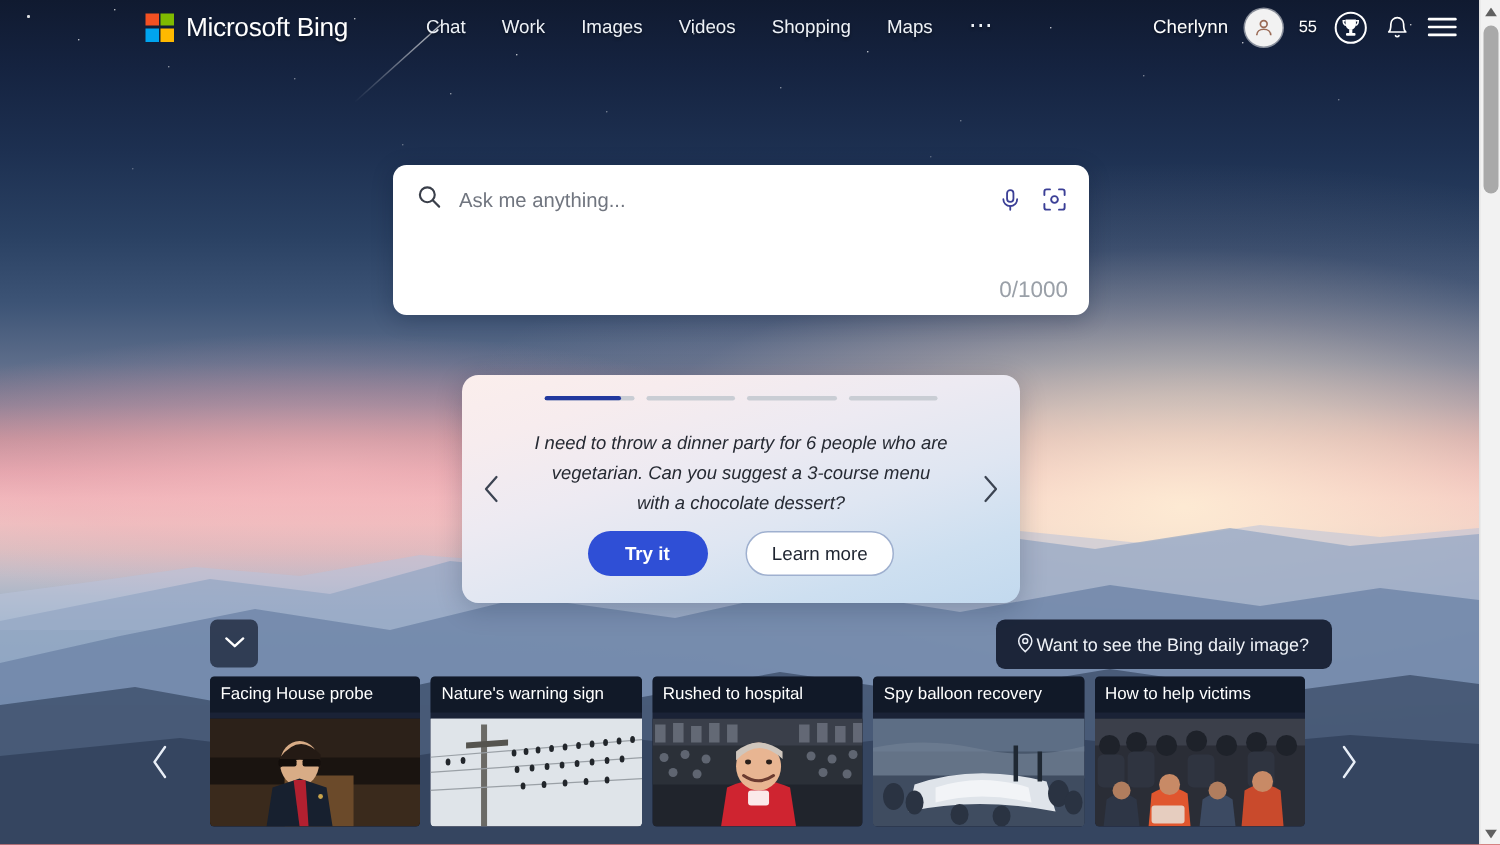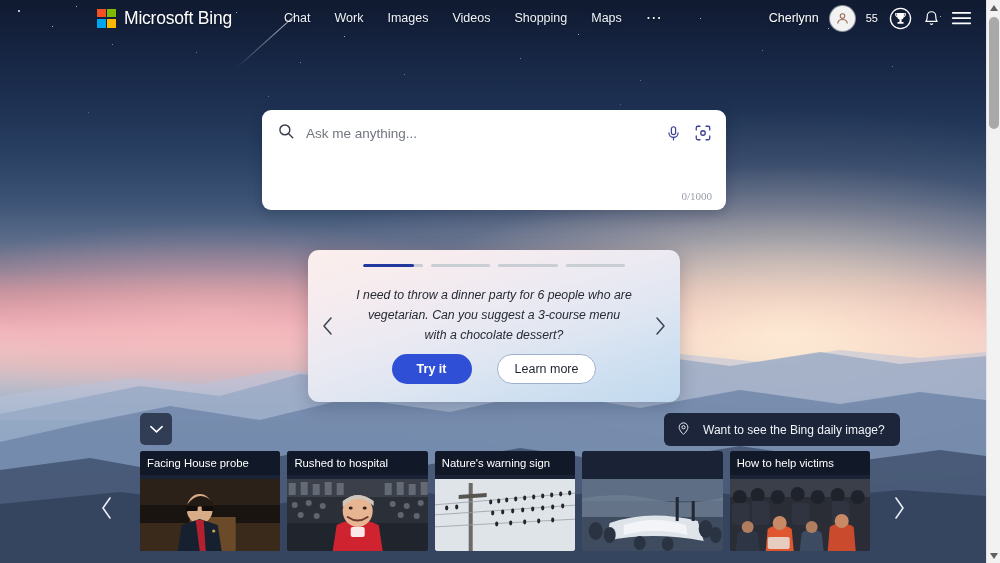--- a/index.html
+++ b/index.html
@@ -148,21 +148,21 @@
   }
   .search-placeholder {
     flex: 1;
     margin-left: 11px;
     font-size: 13.5px;
     color: #70757f;
   }
   .search-actions { display: flex; align-items: center; gap: 12px; }
   .char-count {
     position: absolute; right: 14px; bottom: 8px;
-    font-size: 11px; color: #9aa0a8; font-family: Liberation Serif, serif;
+    font-size: 15px; color: #9aa0a8;
   }
 
   
   .sugg-card {
     position: absolute;
     left: 308px; top: 250px;
     width: 372px; height: 152px;
     border-radius: 11px;
     background: linear-gradient(163deg,
       #fbeeec 0%,
@@ -227,21 +227,21 @@
     border: 1px solid #9fb0cf; cursor: pointer;
     padding: 0 17px;
     text-align: right;
   }
 
   
   .daily-pill {
     position: absolute;
     left: 664px; top: 413px;
     height: 33px;
-    display: flex; align-items: center; gap: 12px;
+    display: flex; align-items: center; gap: 0;
     padding: 0 15px 0 12px;
     border-radius: 6px;
     background: rgba(18,26,44,0.90);
     color: #f0f3f8; font-size: 12px;
     cursor: pointer;
     z-index: 30;
   }
 
   
   .collapse-btn {
@@ -532,59 +532,20 @@
         <rect x="0" y="0" width="145" height="26" fill="#2c2119"></rect>
         <rect x="0" y="44" width="145" height="28" fill="#3a2a1c"></rect>
         <rect x="52" y="38" width="46" height="34" fill="#6b4a2a"></rect>
         <ellipse cx="62" cy="30" rx="13" ry="15" fill="#d8ac86"></ellipse>
         <path d="M49 26 Q62 9 76 24 L76 33 Q62 22 49 33 Z" fill="#241a14"></path>
         <rect x="48" y="27" width="12" height="5" rx="1.5" fill="#120d0a"></rect>
         <rect x="64" y="27" width="12" height="5" rx="1.5" fill="#120d0a"></rect>
         <path d="M44 46 L62 40 L80 46 L84 72 L40 72 Z" fill="#17202f"></path>
         <path d="M58 41 L62 72 L68 72 L66 41 Z" fill="#b32030"></path>
         <circle cx="76" cy="52" r="1.6" fill="#c9a44c"></circle>
-      </svg>
-    </div>
-
-    <div class="news-card">
-      <div class="news-title">Rushed to hospital</div>
-      <svg class="news-img" viewBox="0 0 145 72" preserveAspectRatio="xMidYMid slice">
-        <rect width="145" height="72" fill="#20242c"></rect>
-        <rect x="0" y="0" width="145" height="20" fill="#3a3f4a"></rect>
-        <g fill="#6e7480" opacity="0.8">
-          <rect x="4" y="4" width="7" height="12"></rect>
-            <rect x="16" y="3" width="7" height="13"></rect>
-          <rect x="28" y="5" width="7" height="11"></rect>
-            <rect x="40" y="3" width="7" height="13"></rect>
-          <rect x="52" y="4" width="7" height="12"></rect>
-            <rect x="100" y="4" width="7" height="12"></rect>
-          <rect x="112" y="3" width="7" height="13"></rect>
-            <rect x="124" y="5" width="7" height="11"></rect>
-          <rect x="136" y="3" width="7" height="13"></rect>
-        </g>
-        <rect x="0" y="18" width="145" height="26" fill="#2b3038"></rect>
-        <g fill="#8b92a0" opacity="0.55">
-          <circle cx="10" cy="26" r="3"></circle>
-            <circle cx="24" cy="24" r="3"></circle>
-            <circle cx="38" cy="27" r="3"></circle>
-          <circle cx="108" cy="25" r="3"></circle>
-            <circle cx="122" cy="27" r="3"></circle>
-            <circle cx="136" cy="24" r="3"></circle>
-          <circle cx="16" cy="36" r="3"></circle>
-            <circle cx="32" cy="37" r="3"></circle>
-          <circle cx="116" cy="36" r="3"></circle>
-            <circle cx="132" cy="37" r="3"></circle>
-        </g>
-        <path d="M48 72 L52 46 Q72 36 94 46 L98 72 Z" fill="#cf2430"></path>
-        <ellipse cx="73" cy="32" rx="15" ry="16" fill="#e8b592"></ellipse>
-        <path d="M58 28 Q73 12 89 27 L89 22 Q73 10 58 22 Z" fill="#cfc6bd"></path>
-        <path d="M63 38 Q73 45 83 38" stroke="#6b3b30" stroke-width="2" fill="none" stroke-linecap="round"></path>
-        <ellipse cx="66" cy="29" rx="2" ry="1.6" fill="#2a1f1a"></ellipse>
-        <ellipse cx="80" cy="29" rx="2" ry="1.6" fill="#2a1f1a"></ellipse>
-        <rect x="66" y="48" width="14" height="10" rx="2" fill="#fff" opacity="0.9"></rect>
       </svg>
     </div>
 
     <div class="news-card">
       <div class="news-title">Nature's warning sign</div>
       <svg class="news-img" viewBox="0 0 145 72" preserveAspectRatio="xMidYMid slice">
         <rect width="145" height="72" fill="#e9ecef"></rect>
         <rect x="0" y="0" width="145" height="72" fill="#dfe4e9"></rect>
         <rect x="36" y="4" width="4" height="68" fill="#6b6a66"></rect>
         <path d="M26 16 L54 14 L54 18 L26 20 Z" fill="#55544f"></path>
@@ -617,20 +578,60 @@
           <ellipse cx="92" cy="43" rx="1.6" ry="2.4"></ellipse>
             <ellipse cx="106" cy="42" rx="1.6" ry="2.4"></ellipse>
           <ellipse cx="120" cy="41" rx="1.6" ry="2.4"></ellipse>
           <ellipse cx="14" cy="29" rx="1.6" ry="2.4"></ellipse>
             <ellipse cx="24" cy="28" rx="1.6" ry="2.4"></ellipse>
         </g>
       </svg>
     </div>
 
     <div class="news-card">
+      <div class="news-title">Rushed to hospital</div>
+      <svg class="news-img" viewBox="0 0 145 72" preserveAspectRatio="xMidYMid slice">
+        <rect width="145" height="72" fill="#20242c"></rect>
+        <rect x="0" y="0" width="145" height="20" fill="#3a3f4a"></rect>
+        <g fill="#6e7480" opacity="0.8">
+          <rect x="4" y="4" width="7" height="12"></rect>
+            <rect x="16" y="3" width="7" height="13"></rect>
+          <rect x="28" y="5" width="7" height="11"></rect>
+            <rect x="40" y="3" width="7" height="13"></rect>
+          <rect x="52" y="4" width="7" height="12"></rect>
+            <rect x="100" y="4" width="7" height="12"></rect>
+          <rect x="112" y="3" width="7" height="13"></rect>
+            <rect x="124" y="5" width="7" height="11"></rect>
+          <rect x="136" y="3" width="7" height="13"></rect>
+        </g>
+        <rect x="0" y="18" width="145" height="26" fill="#2b3038"></rect>
+        <g fill="#8b92a0" opacity="0.55">
+          <circle cx="10" cy="26" r="3"></circle>
+            <circle cx="24" cy="24" r="3"></circle>
+            <circle cx="38" cy="27" r="3"></circle>
+          <circle cx="108" cy="25" r="3"></circle>
+            <circle cx="122" cy="27" r="3"></circle>
+            <circle cx="136" cy="24" r="3"></circle>
+          <circle cx="16" cy="36" r="3"></circle>
+            <circle cx="32" cy="37" r="3"></circle>
+          <circle cx="116" cy="36" r="3"></circle>
+            <circle cx="132" cy="37" r="3"></circle>
+        </g>
+        <path d="M48 72 L52 46 Q72 36 94 46 L98 72 Z" fill="#cf2430"></path>
+        <ellipse cx="73" cy="32" rx="15" ry="16" fill="#e8b592"></ellipse>
+        <path d="M58 28 Q73 12 89 27 L89 22 Q73 10 58 22 Z" fill="#cfc6bd"></path>
+        <path d="M63 38 Q73 45 83 38" stroke="#6b3b30" stroke-width="2" fill="none" stroke-linecap="round"></path>
+        <ellipse cx="66" cy="29" rx="2" ry="1.6" fill="#2a1f1a"></ellipse>
+        <ellipse cx="80" cy="29" rx="2" ry="1.6" fill="#2a1f1a"></ellipse>
+        <rect x="66" y="48" width="14" height="10" rx="2" fill="#fff" opacity="0.9"></rect>
+      </svg>
+    </div>
+
+    <div class="news-card">
+      <div class="news-title">Spy balloon recovery</div>
       <svg class="news-img" viewBox="0 0 145 72" preserveAspectRatio="xMidYMid slice">
         <rect width="145" height="72" fill="#48576b"></rect>
         <rect x="0" y="0" width="145" height="22" fill="#5d6e85"></rect>
         <path d="M0 20 Q36 12 72 20 T145 18 L145 40 L0 40 Z" fill="#707f93" opacity="0.7"></path>
         <rect x="0" y="38" width="145" height="34" fill="#3f4c60"></rect>
         <path d="M30 44 Q70 30 118 42 L124 62 Q72 52 26 62 Z" fill="#dfe4ea"></path>
         <path d="M44 46 Q74 36 106 46 L108 56 Q74 48 44 56 Z" fill="#f2f4f7"></path>
         <g fill="#2a3342">
           <ellipse cx="16" cy="52" rx="7" ry="9"></ellipse>
             <ellipse cx="30" cy="56" rx="6" ry="8"></ellipse>

